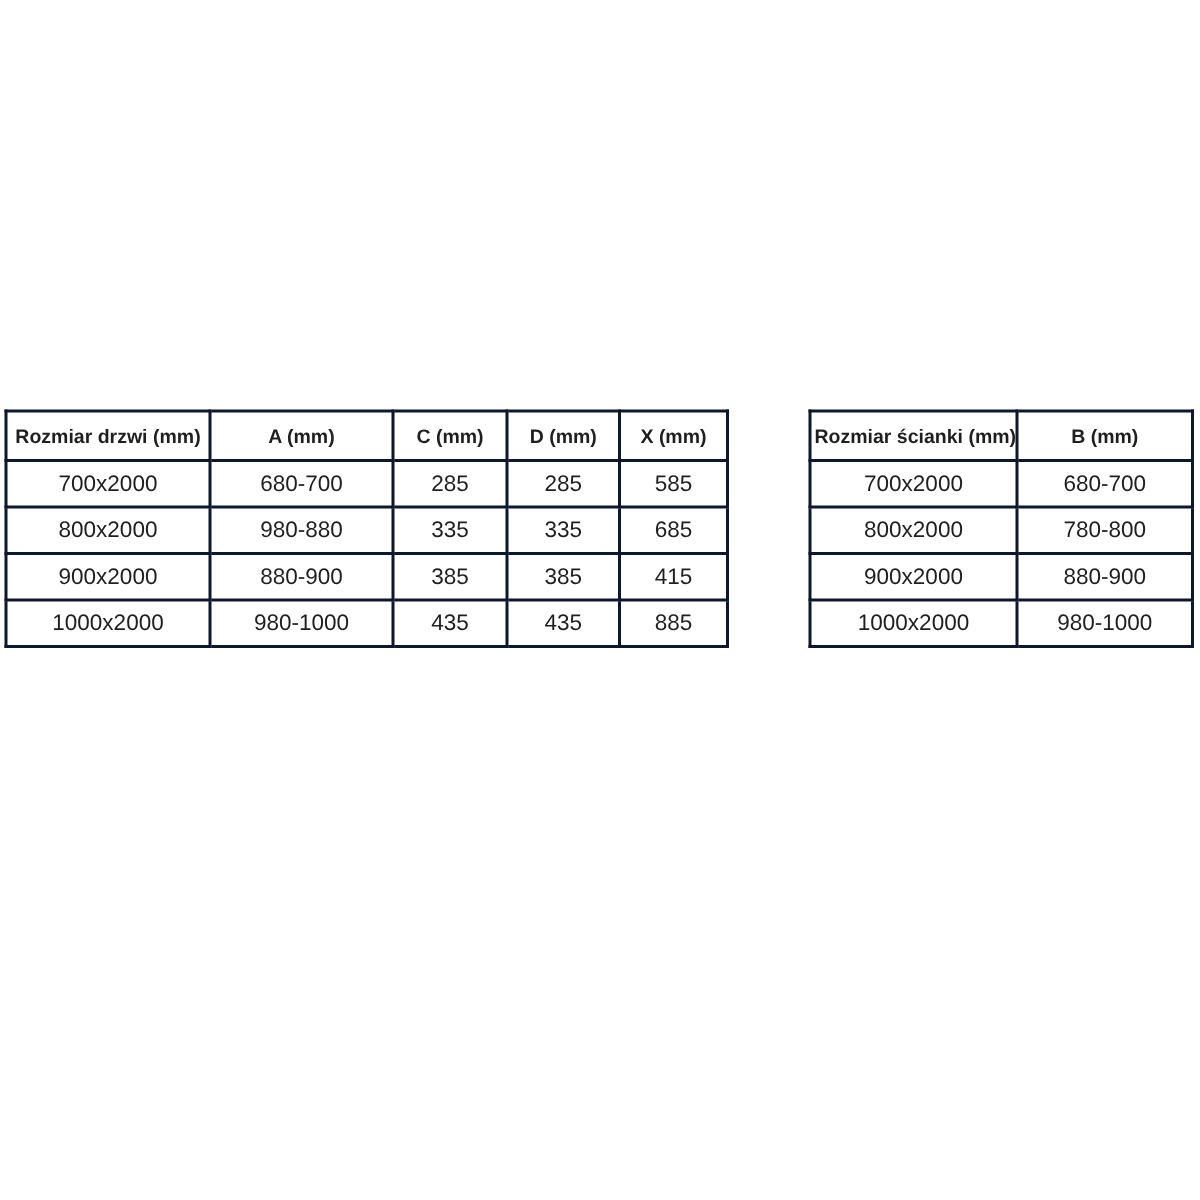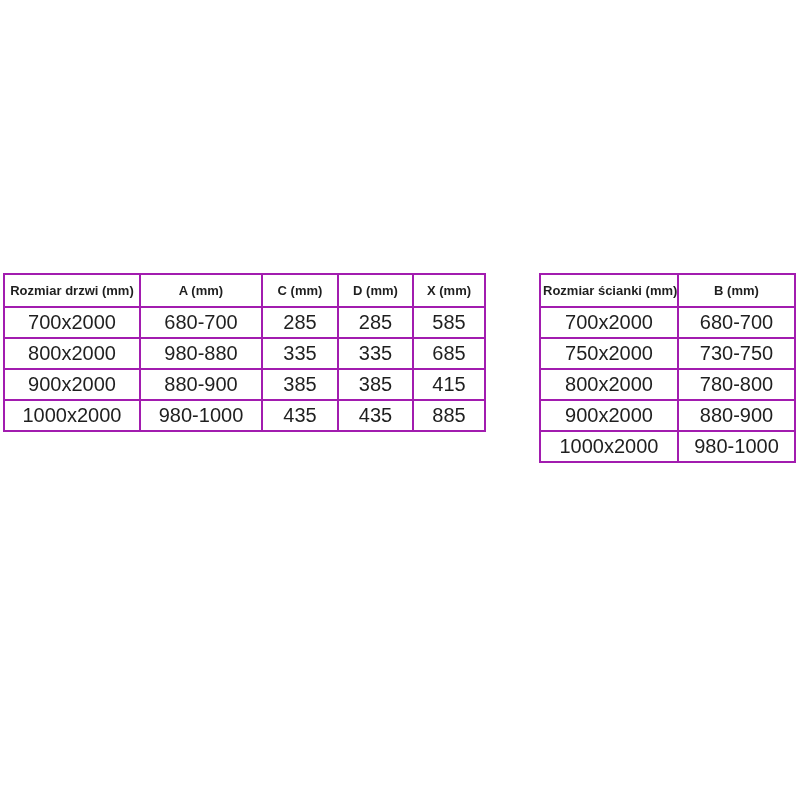--- a/index.html
+++ b/index.html
@@ -15,35 +15,35 @@
     color: #1f1f1f;
   }
   .spec-table {
     position: absolute;
     border-collapse: collapse;
     table-layout: fixed;
     background: #ffffff;
   }
   .spec-table th,
   .spec-table td {
-    border: 2px solid #a21caf;
+    border: 2px solid #0f172a;
     text-align: center;
     vertical-align: middle;
     padding: 0 2px;
     overflow: hidden;
     white-space: nowrap;
   }
   .spec-table th {
     font-weight: bold;
     font-size: 13px;
     height: 31px;
   }
   .spec-table td {
     font-weight: normal;
-    font-size: 20px;
+    font-size: 15px;
     height: 29px;
   }
   #door-table {
     left: 3px;
     top: 273px;
     width: 481px;
   }
   #wall-table {
     left: 539px;
     top: 273px;
@@ -121,24 +121,20 @@
         <th>Rozmiar ścianki (mm)</th>
         <th>B (mm)</th>
       </tr>
   </thead>
   <tbody>
       <tr>
         <td>700x2000</td>
         <td>680-700</td>
       </tr>
       <tr>
-        <td>750x2000</td>
-        <td>730-750</td>
-      </tr>
-      <tr>
         <td>800x2000</td>
         <td>780-800</td>
       </tr>
       <tr>
         <td>900x2000</td>
         <td>880-900</td>
       </tr>
       <tr>
         <td>1000x2000</td>
         <td>980-1000</td>

